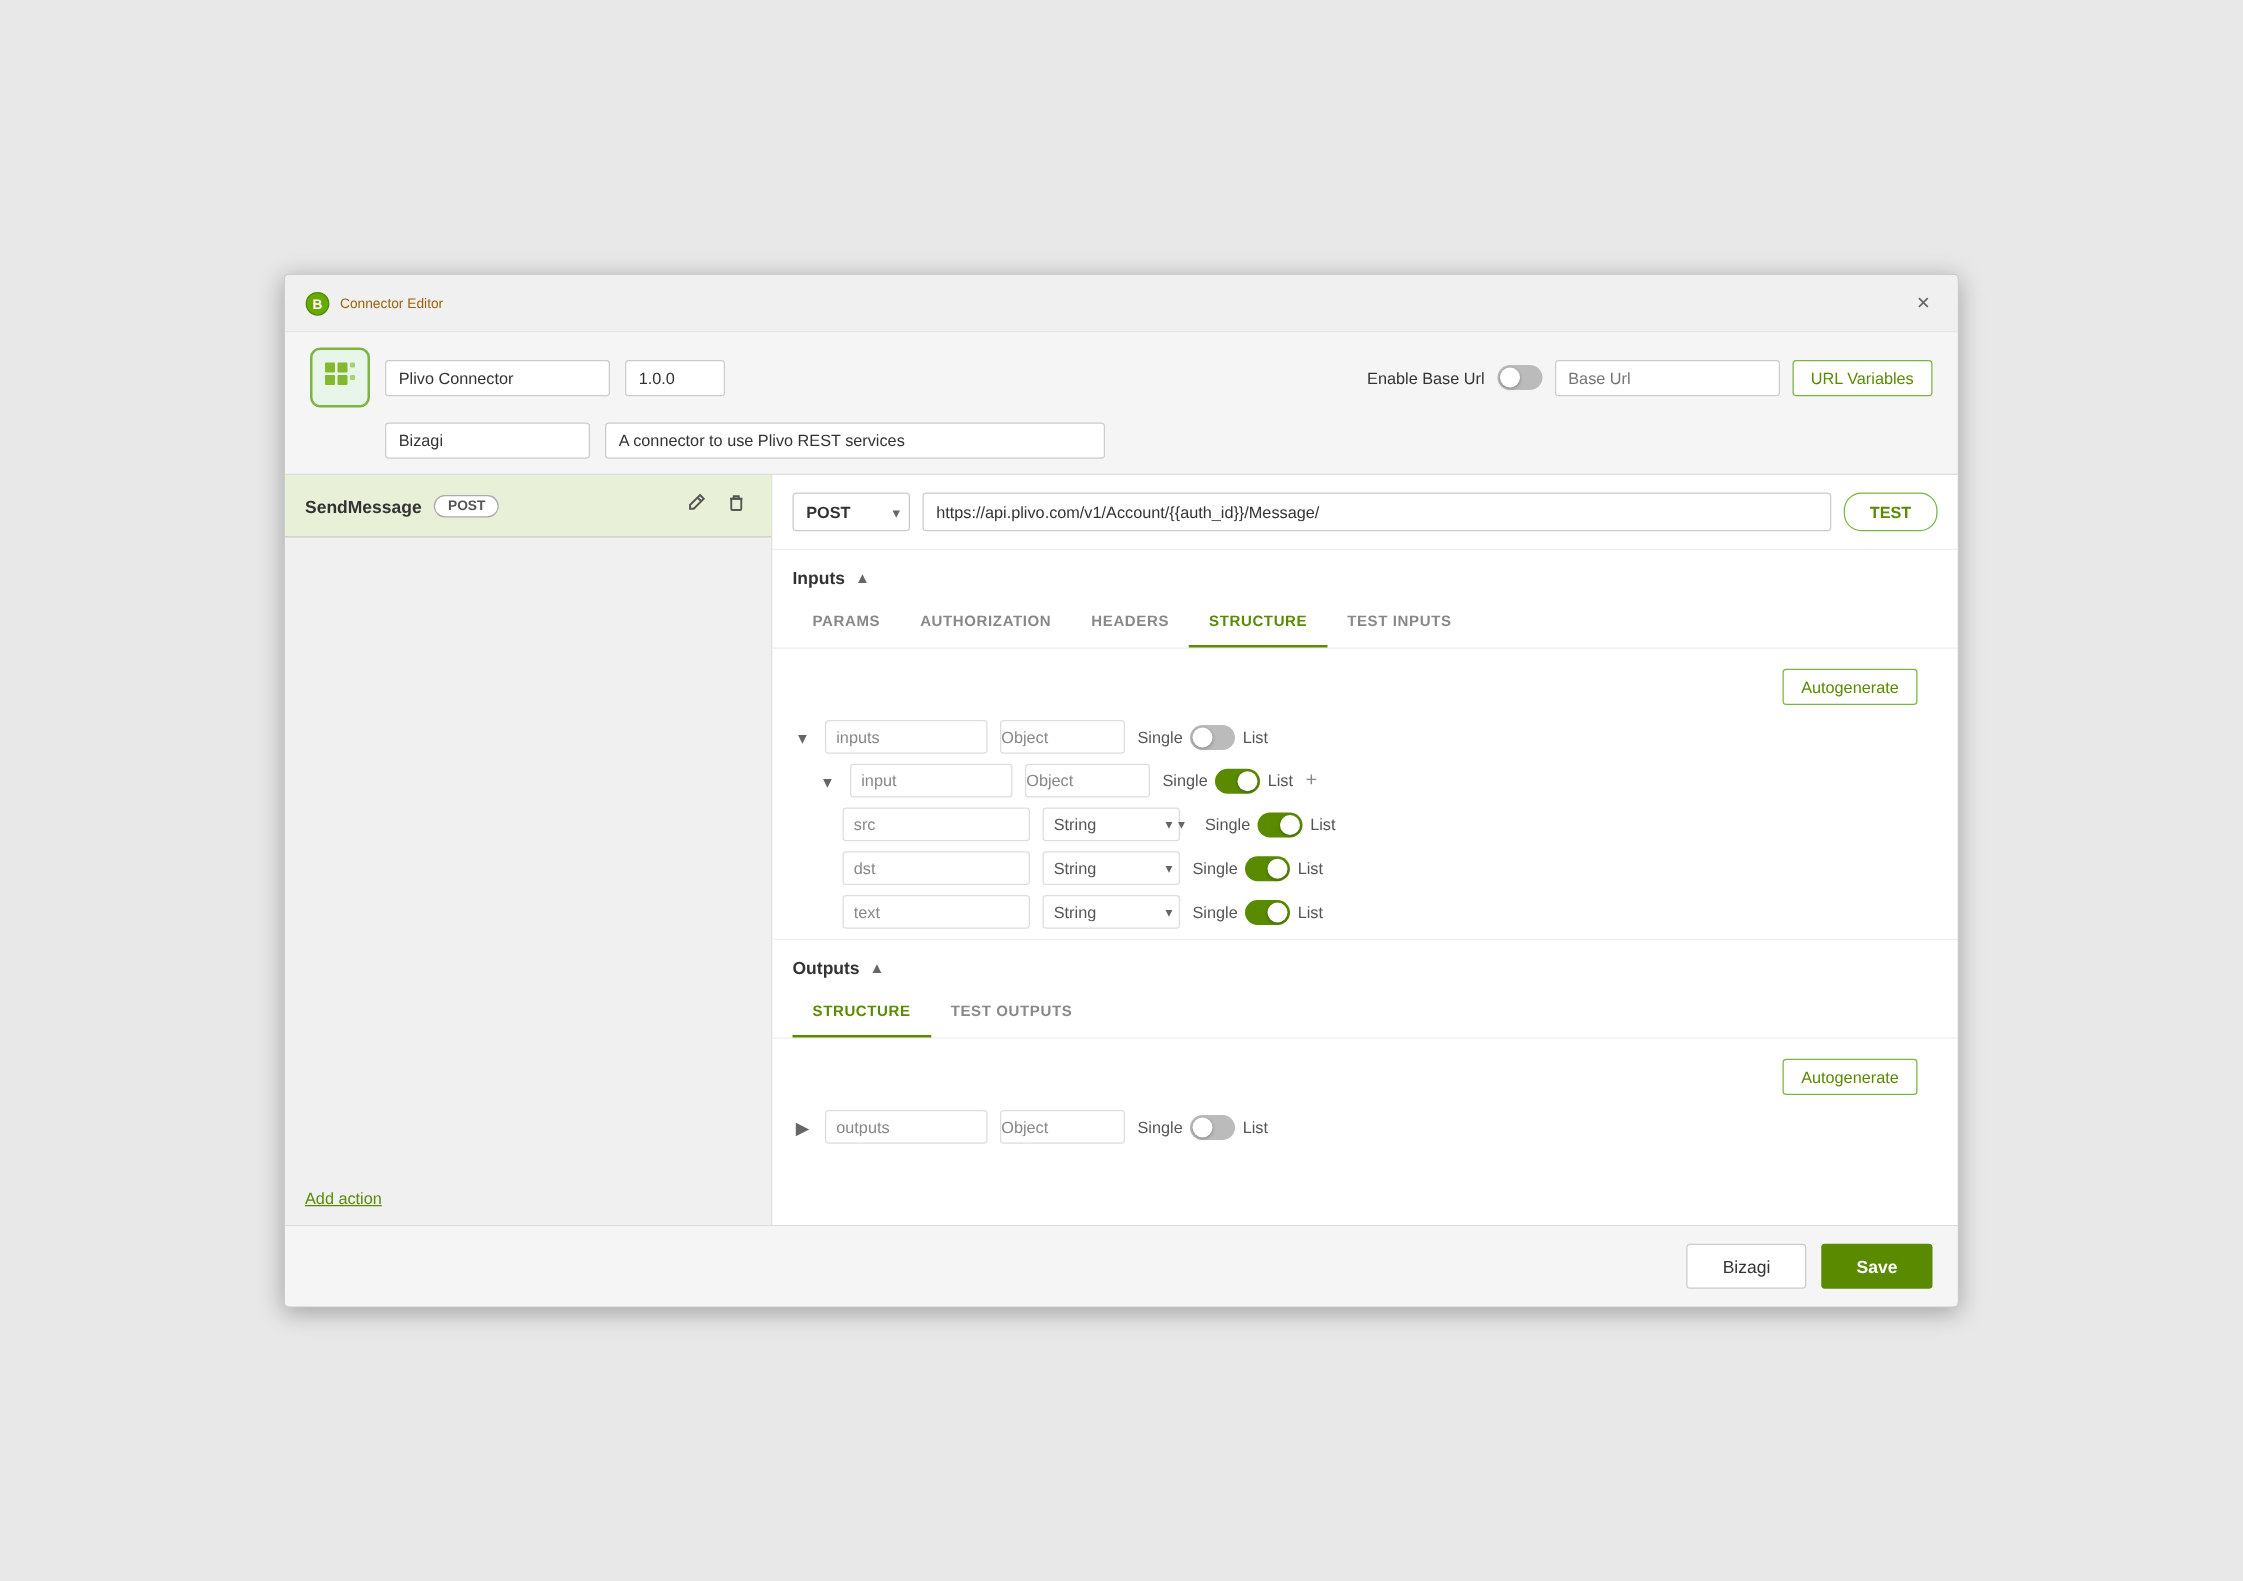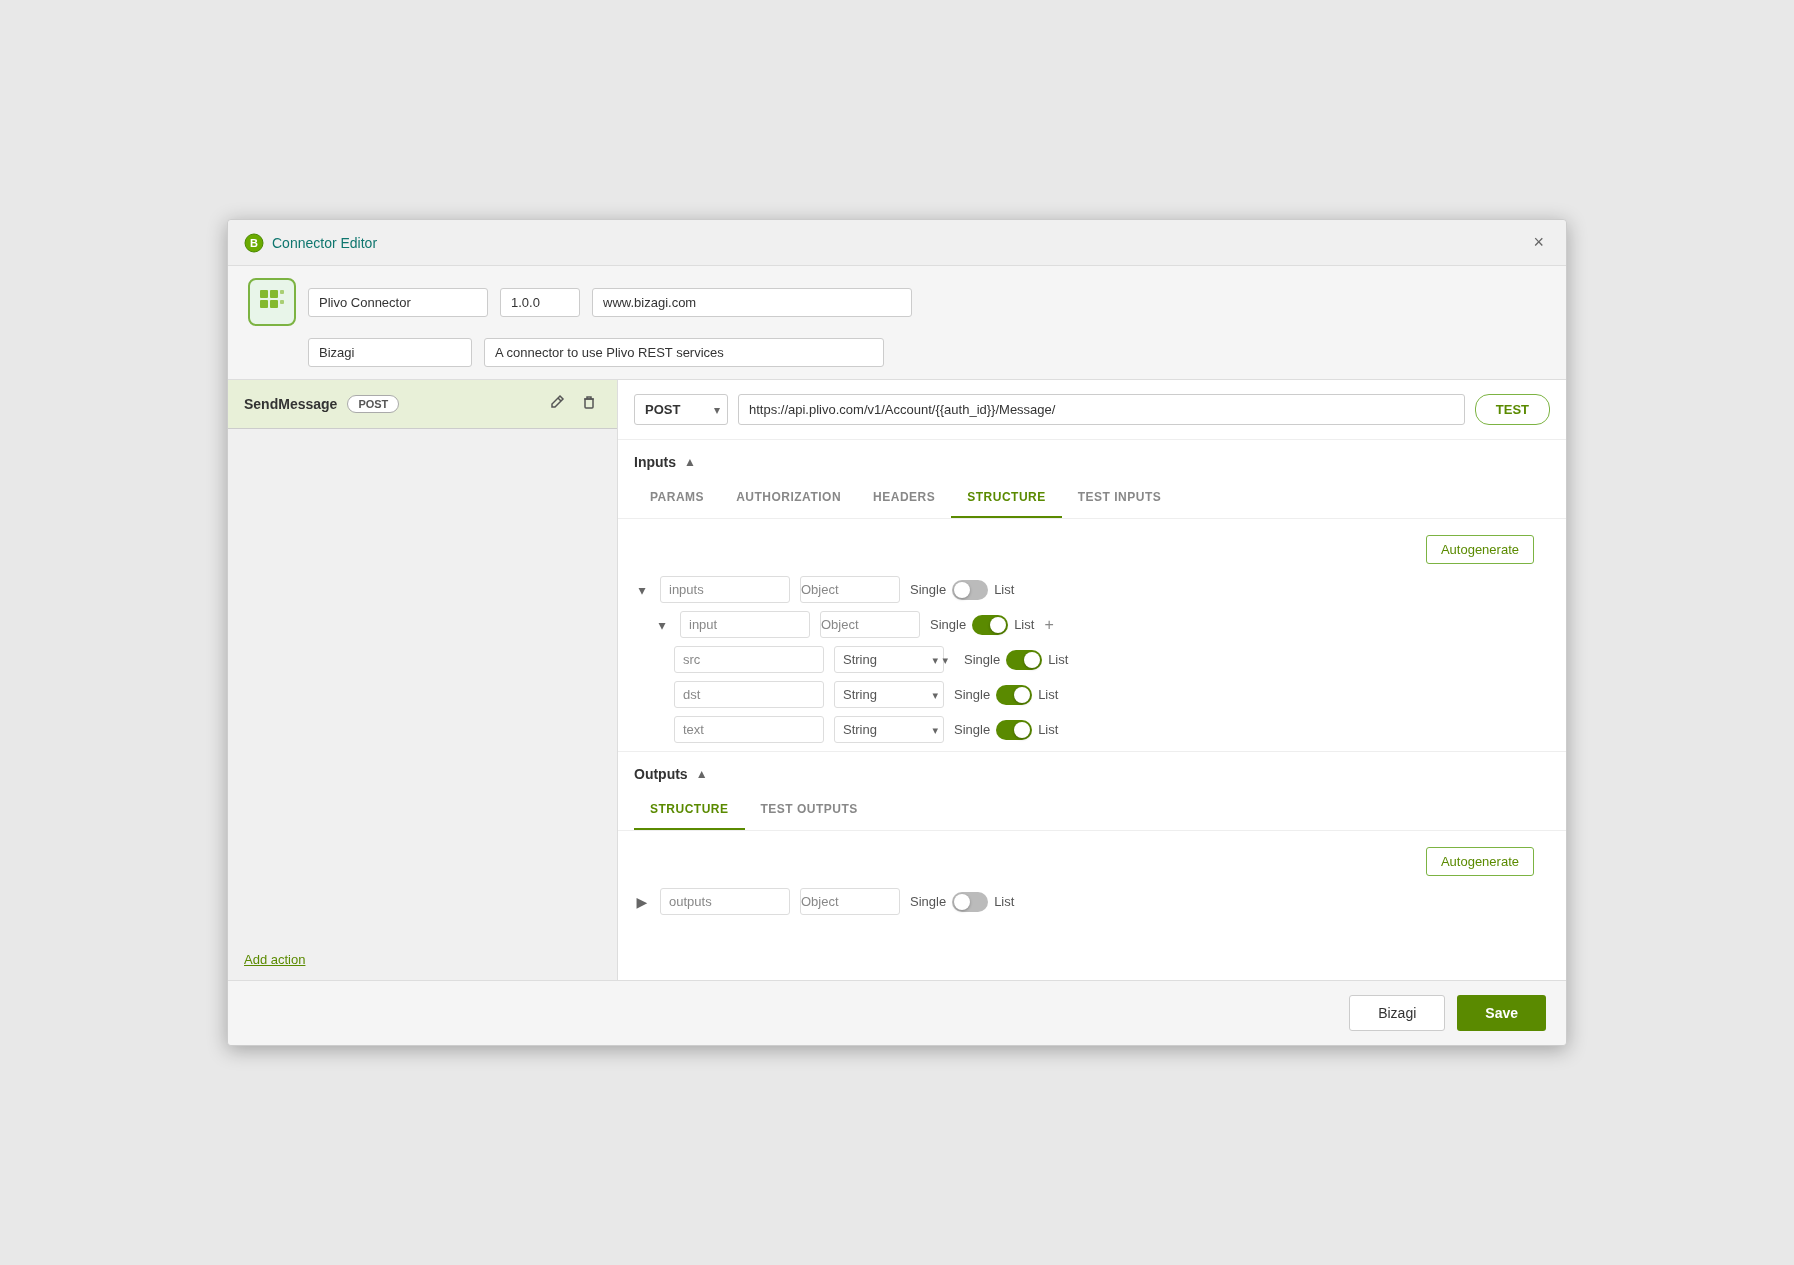--- a/index.html
+++ b/index.html
@@ -23,22 +23,22 @@
       align-items: center;
       justify-content: space-between;
       border-radius: 4px 4px 0 0;
     }
     .title-bar-left {
       display: flex;
       align-items: center;
       gap: 8px;
     }
     .title-bar-title {
-      font-size: 14px;
-      color: #0f766e;
+      font-size: 11px;
+      color: #a16207;
       font-weight: 500;
     }
     .close-btn {
       background: none;
       border: none;
       font-size: 18px;
       cursor: pointer;
       color: #666;
       padding: 2px 6px;
     }
@@ -480,22 +480,27 @@
           <rect x="14" y="4" width="8" height="8" rx="1" fill="#6aaa00" opacity="0.8"></rect>
           <rect x="4" y="14" width="8" height="8" rx="1" fill="#6aaa00" opacity="0.8"></rect>
           <rect x="14" y="14" width="8" height="8" rx="1" fill="#6aaa00" opacity="0.8"></rect>
           <rect x="24" y="4" width="4" height="4" rx="1" fill="#6aaa00" opacity="0.5"></rect>
           <rect x="24" y="14" width="4" height="4" rx="1" fill="#6aaa00" opacity="0.5"></rect>
         </svg>
       </div>
 
       <input class="input-field" style="width: 180px;" value="Plivo Connector">
       <input class="input-field" style="width: 80px;" value="1.0.0">
-      <input class="input-field" style="width: 320px;" value="www.bizagi.com">
-
+
+      <div class="enable-base-url-section">
+        <span class="enable-label">Enable Base Url</span>
+        <div class="toggle-small-off"></div>
+        <input class="input-field" style="width: 180px;" placeholder="Base Url">
+        <button class="url-variables-btn">URL Variables</button>
+      </div>
     </div>
     <div class="top-row2">
       <div style="width:48px"></div>
       <input class="input-field" style="width: 164px;" value="Bizagi">
       <input class="input-field" style="width: 400px;" value="A connector to use Plivo REST services">
     </div>
   </div>
 
   <div class="main-section">
 

